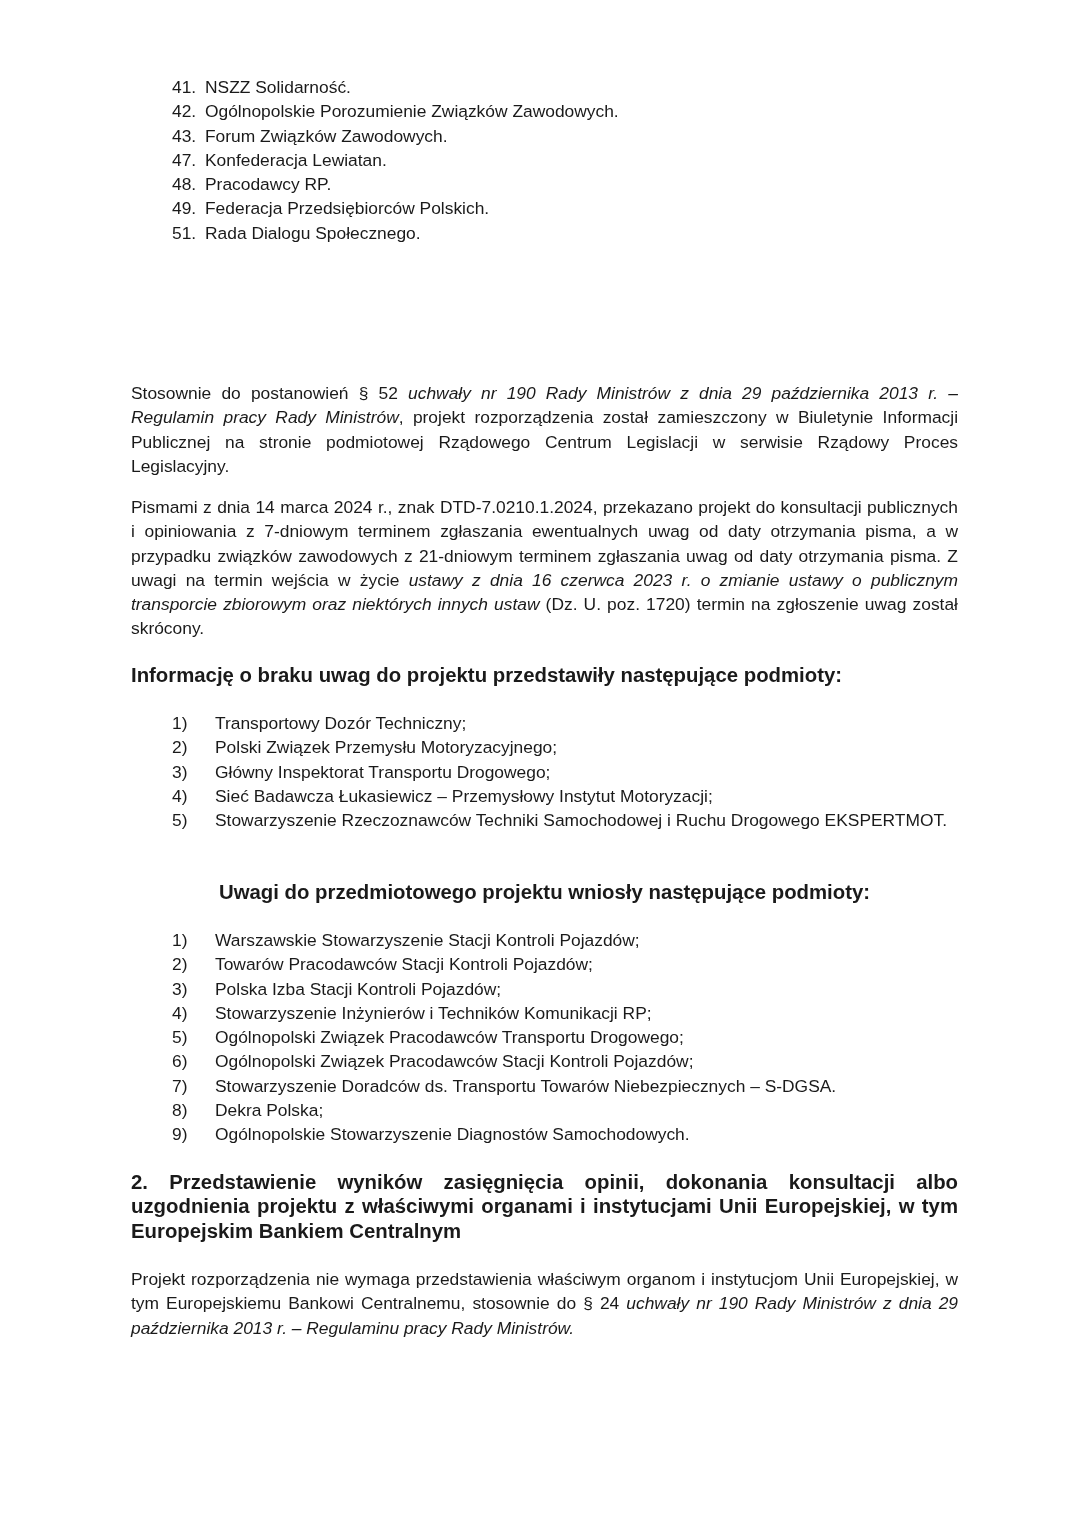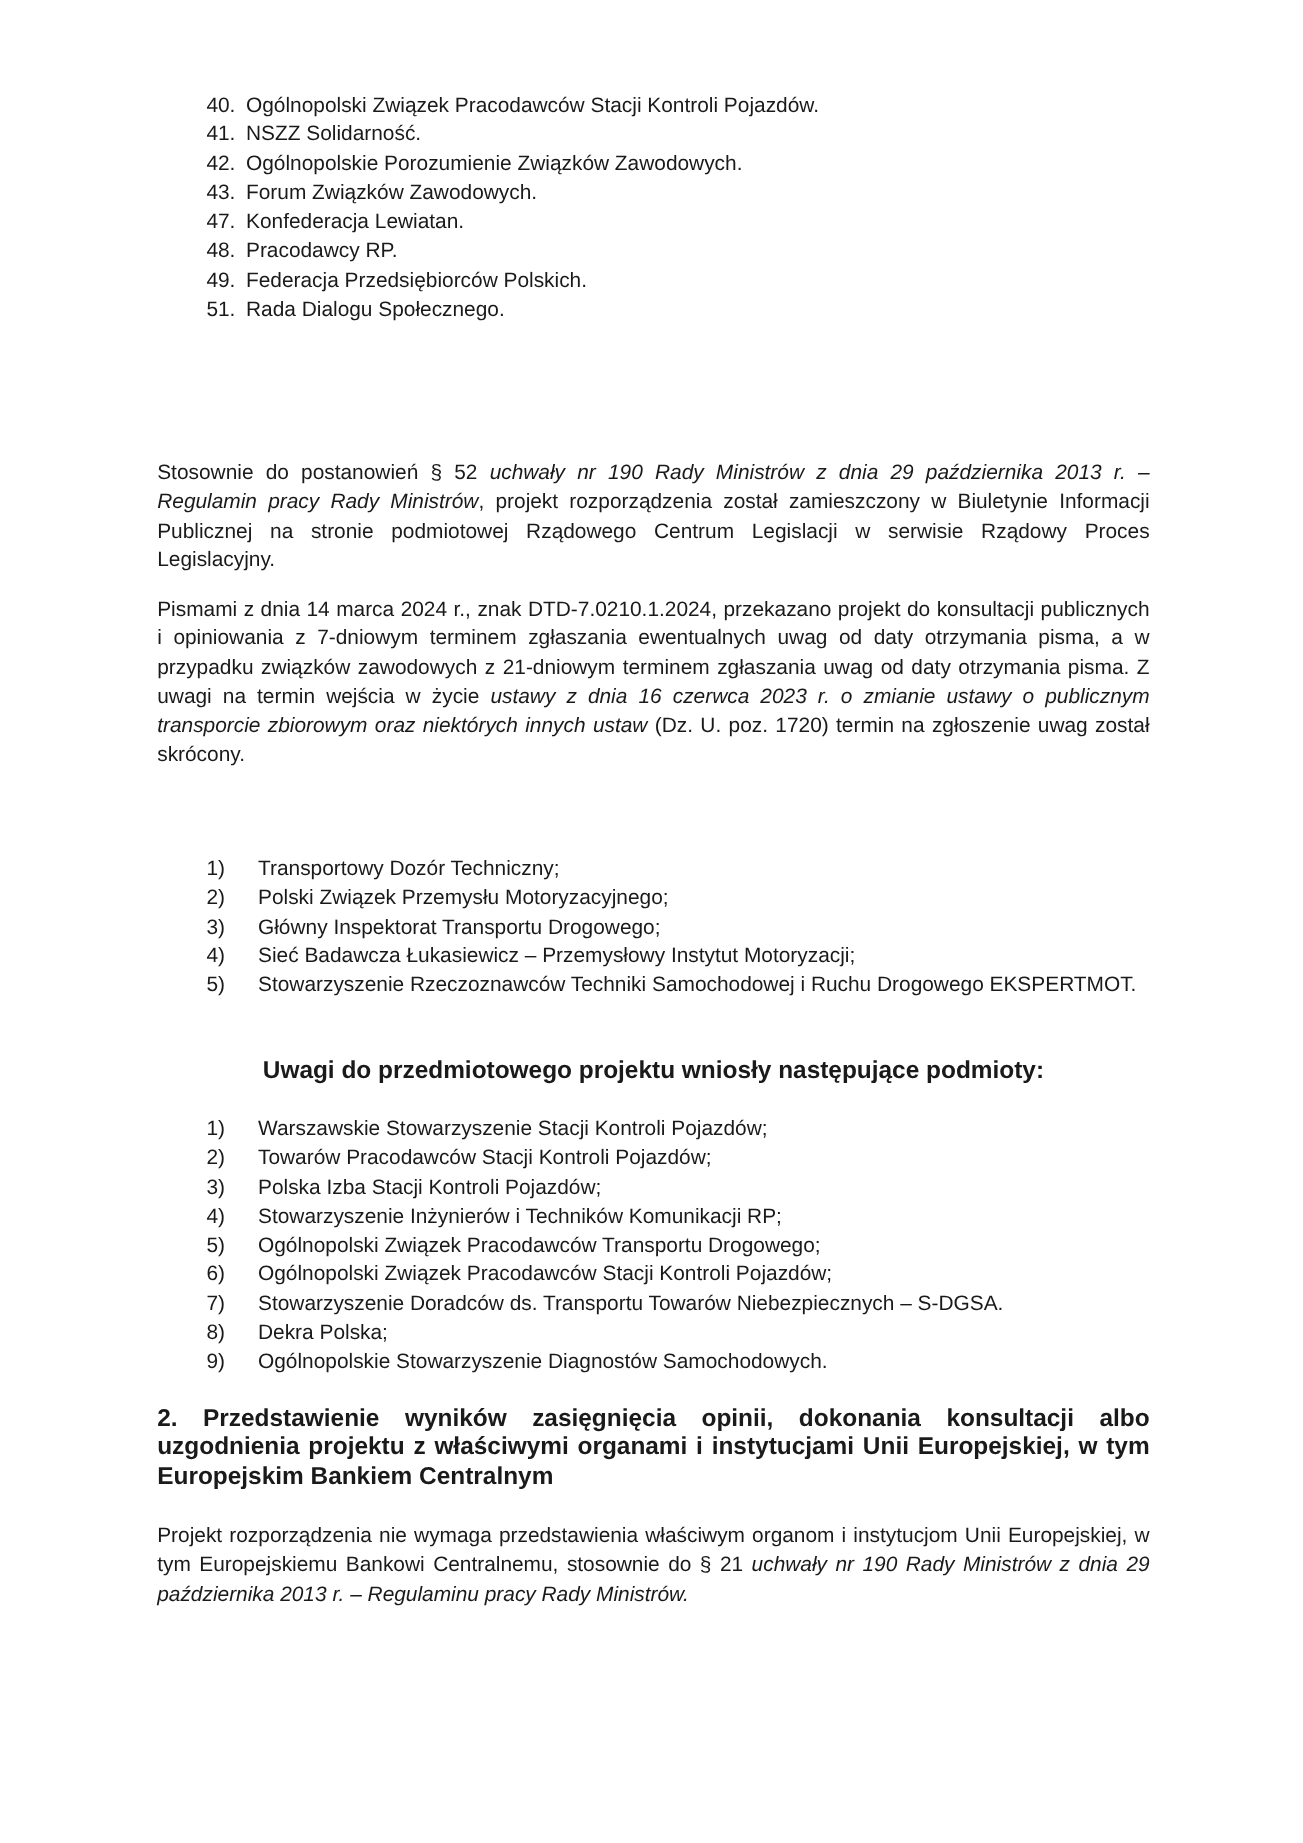--- a/index.html
+++ b/index.html
@@ -26,34 +26,34 @@
     .sub-list li { display: flex; line-height: 24.3px; }
     .sub-list .n { flex: 0 0 43px; }
     .sub-list .t { flex: 1; text-align: justify; }
   </style>
 </head>
 <body>
 
 <div class="page">
 
   <ol class="num-list">
-    <li><span class="n">40.</span><span>Ogólnopolski Związek Pracodawców Stacji Kontroli Pojazdów.</span></li>
     <li><span class="n">41.</span><span>NSZZ Solidarność.</span></li>
     <li><span class="n">42.</span><span>Ogólnopolskie Porozumienie Związków Zawodowych.</span></li>
     <li><span class="n">43.</span><span>Forum Związków Zawodowych.</span></li>
     <li><span class="n">47.</span><span>Konfederacja Lewiatan.</span></li>
     <li><span class="n">48.</span><span>Pracodawcy RP.</span></li>
     <li><span class="n">49.</span><span>Federacja Przedsiębiorców Polskich.</span></li>
     <li><span class="n">51.</span><span>Rada Dialogu Społecznego.</span></li>
   </ol>
 
   <p class="para" style="top:381px;"><span>Stosownie do postanowień § 52 </span><i>uchwały nr 190 Rady Ministrów z dnia 29 października 2013 r. – Regulamin pracy Rady Ministrów</i><span>, projekt rozporządzenia został zamieszczony w Biuletynie Informacji Publicznej na stronie podmiotowej Rządowego Centrum Legislacji w serwisie Rządowy Proces Legislacyjny.</span></p>
 
   <p class="para" style="top:495px;"><span>Pismami z dnia 14 marca 2024 r., znak DTD-7.0210.1.2024, przekazano projekt do konsultacji publicznych i opiniowania z 7-dniowym terminem zgłaszania ewentualnych uwag od daty otrzymania pisma, a w przypadku związków zawodowych z 21-dniowym terminem zgłaszania uwag od daty otrzymania pisma. Z uwagi na termin wejścia w życie </span><i>ustawy z dnia 16 czerwca 2023 r. o zmianie ustawy o publicznym transporcie zbiorowym oraz niektórych innych ustaw</i><span> (Dz. U. poz. 1720) termin na zgłoszenie uwag został skrócony.</span></p>
 
+  <h3 class="heading" style="top:663px;">Informację o braku uwag do projektu przedstawiły następujące podmioty:</h3>
 
   <ol class="sub-list" style="top:711px;">
     <li>
         <span class="n">1)</span>
         <span class="t">Transportowy Dozór Techniczny;</span>
       </li>
     <li>
         <span class="n">2)</span>
         <span class="t">Polski Związek Przemysłu Motoryzacyjnego;</span>
       </li>
@@ -107,15 +107,15 @@
         <span class="t">Dekra Polska;</span>
       </li>
     <li>
         <span class="n">9)</span>
         <span class="t">Ogólnopolskie Stowarzyszenie Diagnostów Samochodowych.</span>
       </li>
   </ol>
 
   <h3 class="heading just" style="top:1170px;">2. Przedstawienie wyników zasięgnięcia opinii, dokonania konsultacji albo uzgodnienia projektu z właściwymi organami i instytucjami Unii Europejskiej, w tym Europejskim Bankiem Centralnym</h3>
 
-  <p class="para" style="top:1267px;"><span>Projekt rozporządzenia nie wymaga przedstawienia właściwym organom i instytucjom Unii Europejskiej, w tym Europejskiemu Bankowi Centralnemu, stosownie do § 21 </span><i>uchwały nr 190 Rady Ministrów z dnia 29 października 2013 r. – Regulaminu pracy Rady Ministrów.</i></p>
+  <p class="para" style="top:1267px;"><span>Projekt rozporządzenia nie wymaga przedstawienia właściwym organom i instytucjom Unii Europejskiej, w tym Europejskiemu Bankowi Centralnemu, stosownie do § 24 </span><i>uchwały nr 190 Rady Ministrów z dnia 29 października 2013 r. – Regulaminu pracy Rady Ministrów.</i></p>
 
 </div>
 
 </body></html>

